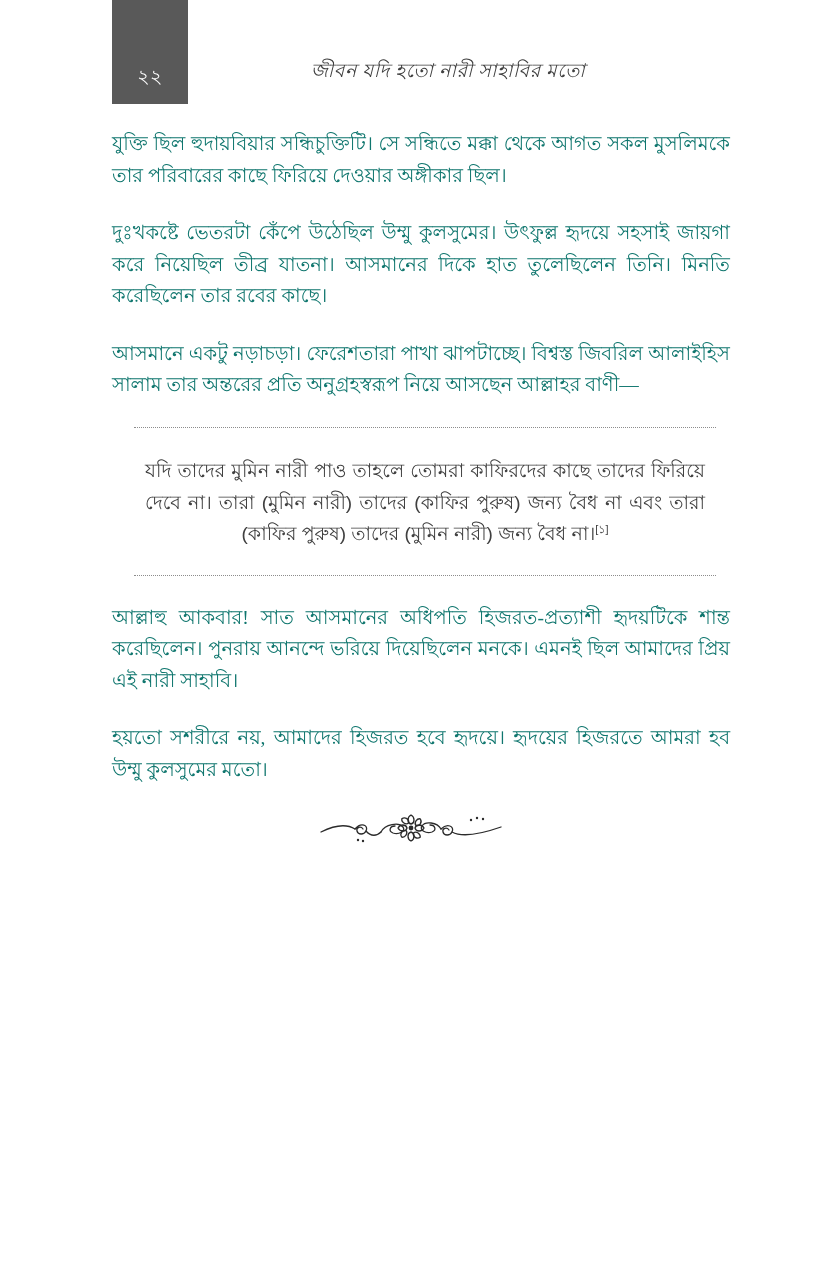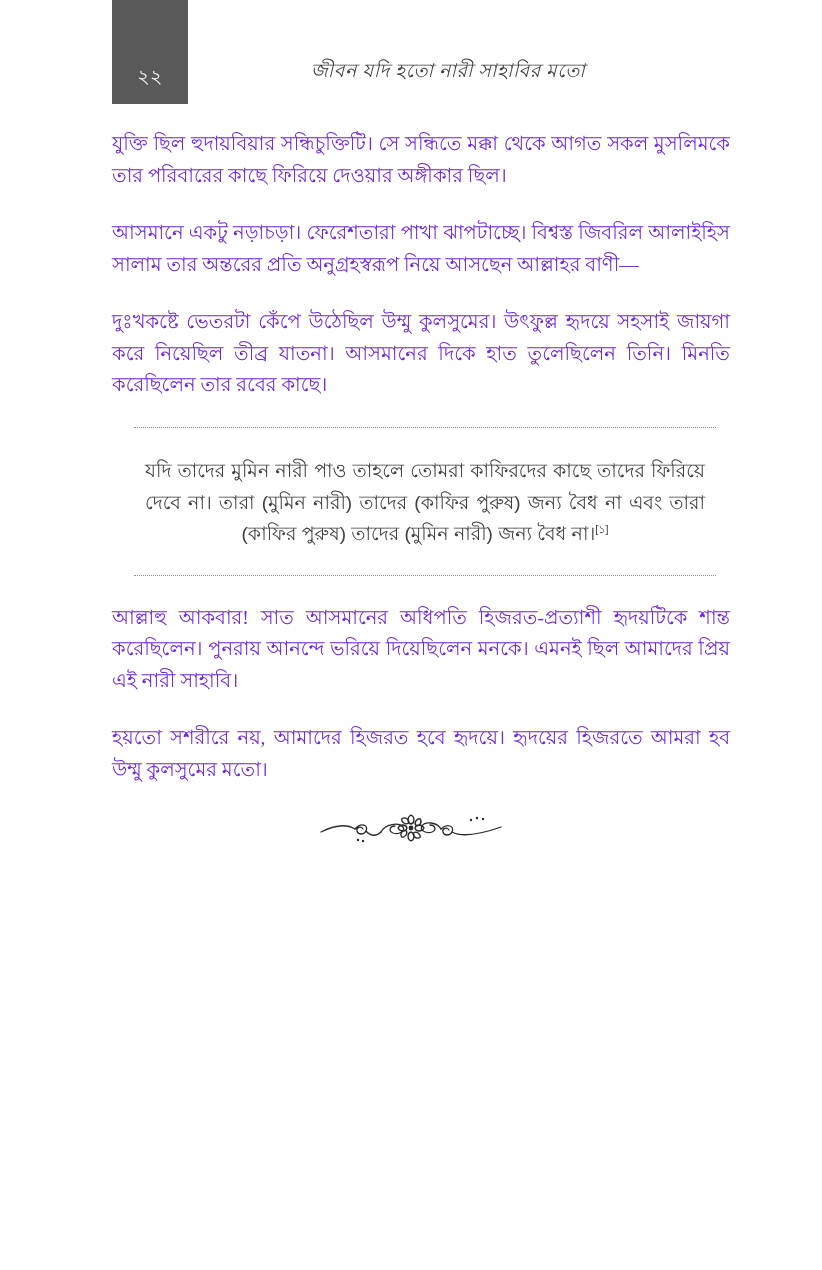--- a/index.html
+++ b/index.html
@@ -77,21 +77,21 @@
     left: 112px;
     top: 128px;
     width: 618px;
   }
   p.body-para {
     margin: 0 0 26px 0;
     font-size: 19.5px;
     line-height: 1.62;
     text-align: justify;
     text-align-last: left;
-    color: #6d28d9;
+    color: #0f766e;
     font-family: "Liberation Serif", "DejaVu Serif", serif;
   }
   p.body-para:last-child { margin-bottom: 0; }
 
   
   .quote-block {
     margin: 6px 0 26px 0;
     padding: 16px 0 14px 0;
     border-top: 1px dotted #8c8c8c;
     border-bottom: 1px dotted #8c8c8c;
@@ -156,23 +156,23 @@
     </div>
     <div class="header-title">
       <span>জীবন যদি হতো নারী সাহাবির মতো</span>
     </div>
   </div>
 
   <div class="content">
 
     <p class="body-para">যুক্তি ছিল হুদায়বিয়ার সন্ধিচুক্তিটি। সে সন্ধিতে মক্কা থেকে আগত সকল মুসলিমকে তার পরিবারের কাছে ফিরিয়ে দেওয়ার অঙ্গীকার ছিল।</p>
 
+    <p class="body-para">দুঃখকষ্টে ভেতরটা কেঁপে উঠেছিল উম্মু কুলসুমের। উৎফুল্ল হৃদয়ে সহসাই জায়গা করে নিয়েছিল তীব্র যাতনা। আসমানের দিকে হাত তুলেছিলেন তিনি। মিনতি করেছিলেন তার রবের কাছে।</p>
+
     <p class="body-para">আসমানে একটু নড়াচড়া। ফেরেশতারা পাখা ঝাপটাচ্ছে। বিশ্বস্ত জিবরিল আলাইহিস সালাম তার অন্তরের প্রতি অনুগ্রহস্বরূপ নিয়ে আসছেন আল্লাহর বাণী—</p>
-
-    <p class="body-para">দুঃখকষ্টে ভেতরটা কেঁপে উঠেছিল উম্মু কুলসুমের। উৎফুল্ল হৃদয়ে সহসাই জায়গা করে নিয়েছিল তীব্র যাতনা। আসমানের দিকে হাত তুলেছিলেন তিনি। মিনতি করেছিলেন তার রবের কাছে।</p>
 
     <div class="quote-block">
       <p class="quote-text"><span>যদি তাদের মুমিন নারী পাও তাহলে তোমরা কাফিরদের কাছে তাদের ফিরিয়ে দেবে না। তারা (মুমিন নারী) তাদের (কাফির পুরুষ) জন্য বৈধ না এবং তারা (কাফির পুরুষ) তাদের (মুমিন নারী) জন্য বৈধ না।</span><sup class="fn-ref">[১]</sup></p>
     </div>
 
     <p class="body-para">আল্লাহু আকবার! সাত আসমানের অধিপতি হিজরত-প্রত্যাশী হৃদয়টিকে শান্ত করেছিলেন। পুনরায় আনন্দে ভরিয়ে দিয়েছিলেন মনকে। এমনই ছিল আমাদের প্রিয় এই নারী সাহাবি।</p>
 
     <p class="body-para">হয়তো সশরীরে নয়, আমাদের হিজরত হবে হৃদয়ে। হৃদয়ের হিজরতে আমরা হব উম্মু কুলসুমের মতো।</p>
 
   </div>

